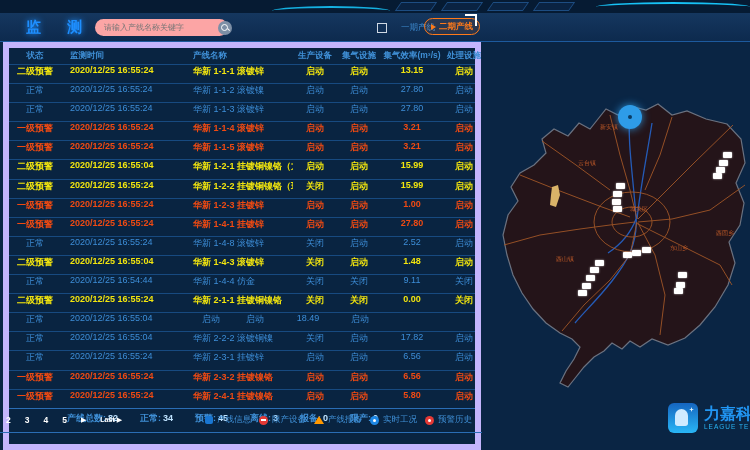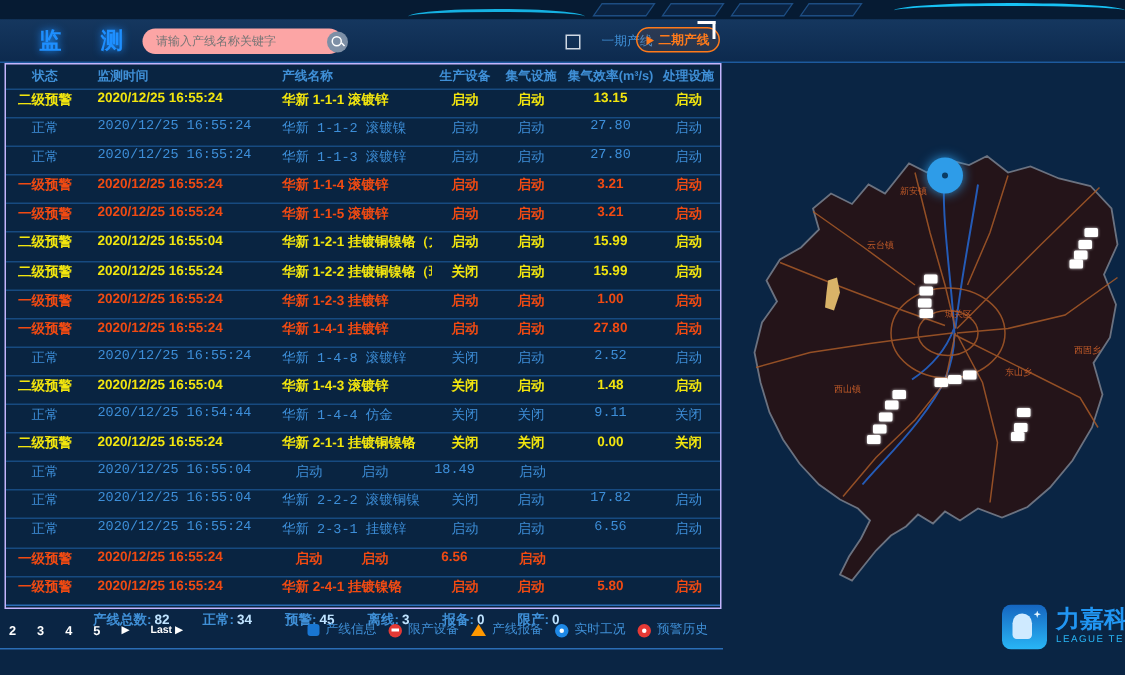--- a/index.html
+++ b/index.html
@@ -31,33 +31,33 @@
   .search-btn:after{content:"";position:absolute;left:8.5px;top:8.5px;width:3px;height:1.4px;background:#fff;transform:rotate(45deg);}
   .phase1{position:absolute;left:377px;top:22px;display:flex;align-items:center;gap:14px;font-size:8.5px;color:#3f8fd6;}
   .phase1 .box{width:8px;height:8px;border:1px solid #cfd8e3;background:transparent;}
   .phase2{position:absolute;left:424px;top:18px;height:15px;padding:0 6px;border:1px solid #ff7a1a;border-radius:9px;
     background:rgba(255,122,26,.10);color:#ff7a1a;font-size:8.5px;font-weight:bold;
     display:flex;align-items:center;gap:3px;}
   .phase2 .flag{width:0;height:0;border-left:5px solid #ff7a1a;border-top:3px solid transparent;border-bottom:3px solid transparent;}
   .corner-bracket{position:absolute;left:465px;top:14px;width:10px;height:10px;
     border-top:2px solid #fff;border-right:2px solid #fff;}
   
-  .panel{position:absolute;left:3px;top:42px;width:478px;height:364px;border:1px solid #c4b5fd;box-sizing:border-box;
+  .panel{position:absolute;left:3px;top:42px;width:478px;height:408px;border:6px solid #c4b5fd;box-sizing:border-box;
     background:rgba(8,33,61,.35);}
   .thead{display:flex;height:16px;align-items:center;font-size:8.5px;font-weight:bold;color:#3f8fd6;}
   .trow{display:flex;align-items:flex-start;border-top:1px solid #174a80;font-size:9px;}
   .cell{overflow:hidden;white-space:nowrap;}
   .c-status{width:52px;text-align:center;flex:none;}
   .c-time{width:128px;padding-left:9px;box-sizing:border-box;flex:none;}
   .c-line{width:104px;padding-left:4px;box-sizing:border-box;flex:none;}
   .c-prod{width:44px;text-align:center;flex:none;}
   .c-gas{width:44px;text-align:center;flex:none;}
   .c-eff{width:62px;text-align:center;flex:none;}
   .c-treat{width:42px;text-align:center;flex:none;}
-  .trow.normal{color:#3d8ed8;font-family:Liberation Mono, monospace;}
+  .trow.normal{color:#3d8ed8;}
   .trow.warn2{color:#f2e50e;font-weight:bold;}
   .trow.warn1{color:#f04a12;font-weight:bold;}
   .summary{display:flex;align-items:center;height:20px;border-top:1px solid #2a6db5;font-size:9px;color:#3f8fd6;
     padding-left:58px;gap:22px;font-weight:bold;}
   .summary b{color:#bfe3ff;font-weight:bold;margin-left:2px;}
   
   .bottombar{position:absolute;left:0px;top:408px;width:482px;height:24px;border-bottom:1px solid #2a6db5;
     display:flex;align-items:center;}
   .pager{display:flex;align-items:center;gap:14px;padding-left:6px;font-size:8.5px;color:#fff;font-weight:bold;}
   .pager span{cursor:pointer;}
@@ -271,20 +271,21 @@
         <span class="cell c-time">2020/12/25 16:55:24</span>
         <span class="cell c-line">华新 2-3-1 挂镀锌</span>
         <span class="cell c-prod">启动</span>
         <span class="cell c-gas">启动</span>
         <span class="cell c-eff">6.56</span>
         <span class="cell c-treat">启动</span>
       </div>
       <div class="trow warn1" style="height: 18.1px;">
         <span class="cell c-status">一级预警</span>
         <span class="cell c-time">2020/12/25 16:55:24</span>
+        <span class="cell c-line">华新 2-3-2 挂镀镍铬</span>
         <span class="cell c-prod">启动</span>
         <span class="cell c-gas">启动</span>
         <span class="cell c-eff">6.56</span>
         <span class="cell c-treat">启动</span>
       </div>
       <div class="trow warn1" style="height: 18.1px;">
         <span class="cell c-status">一级预警</span>
         <span class="cell c-time">2020/12/25 16:55:24</span>
         <span class="cell c-line">华新 2-4-1 挂镀镍铬</span>
         <span class="cell c-prod">启动</span>

